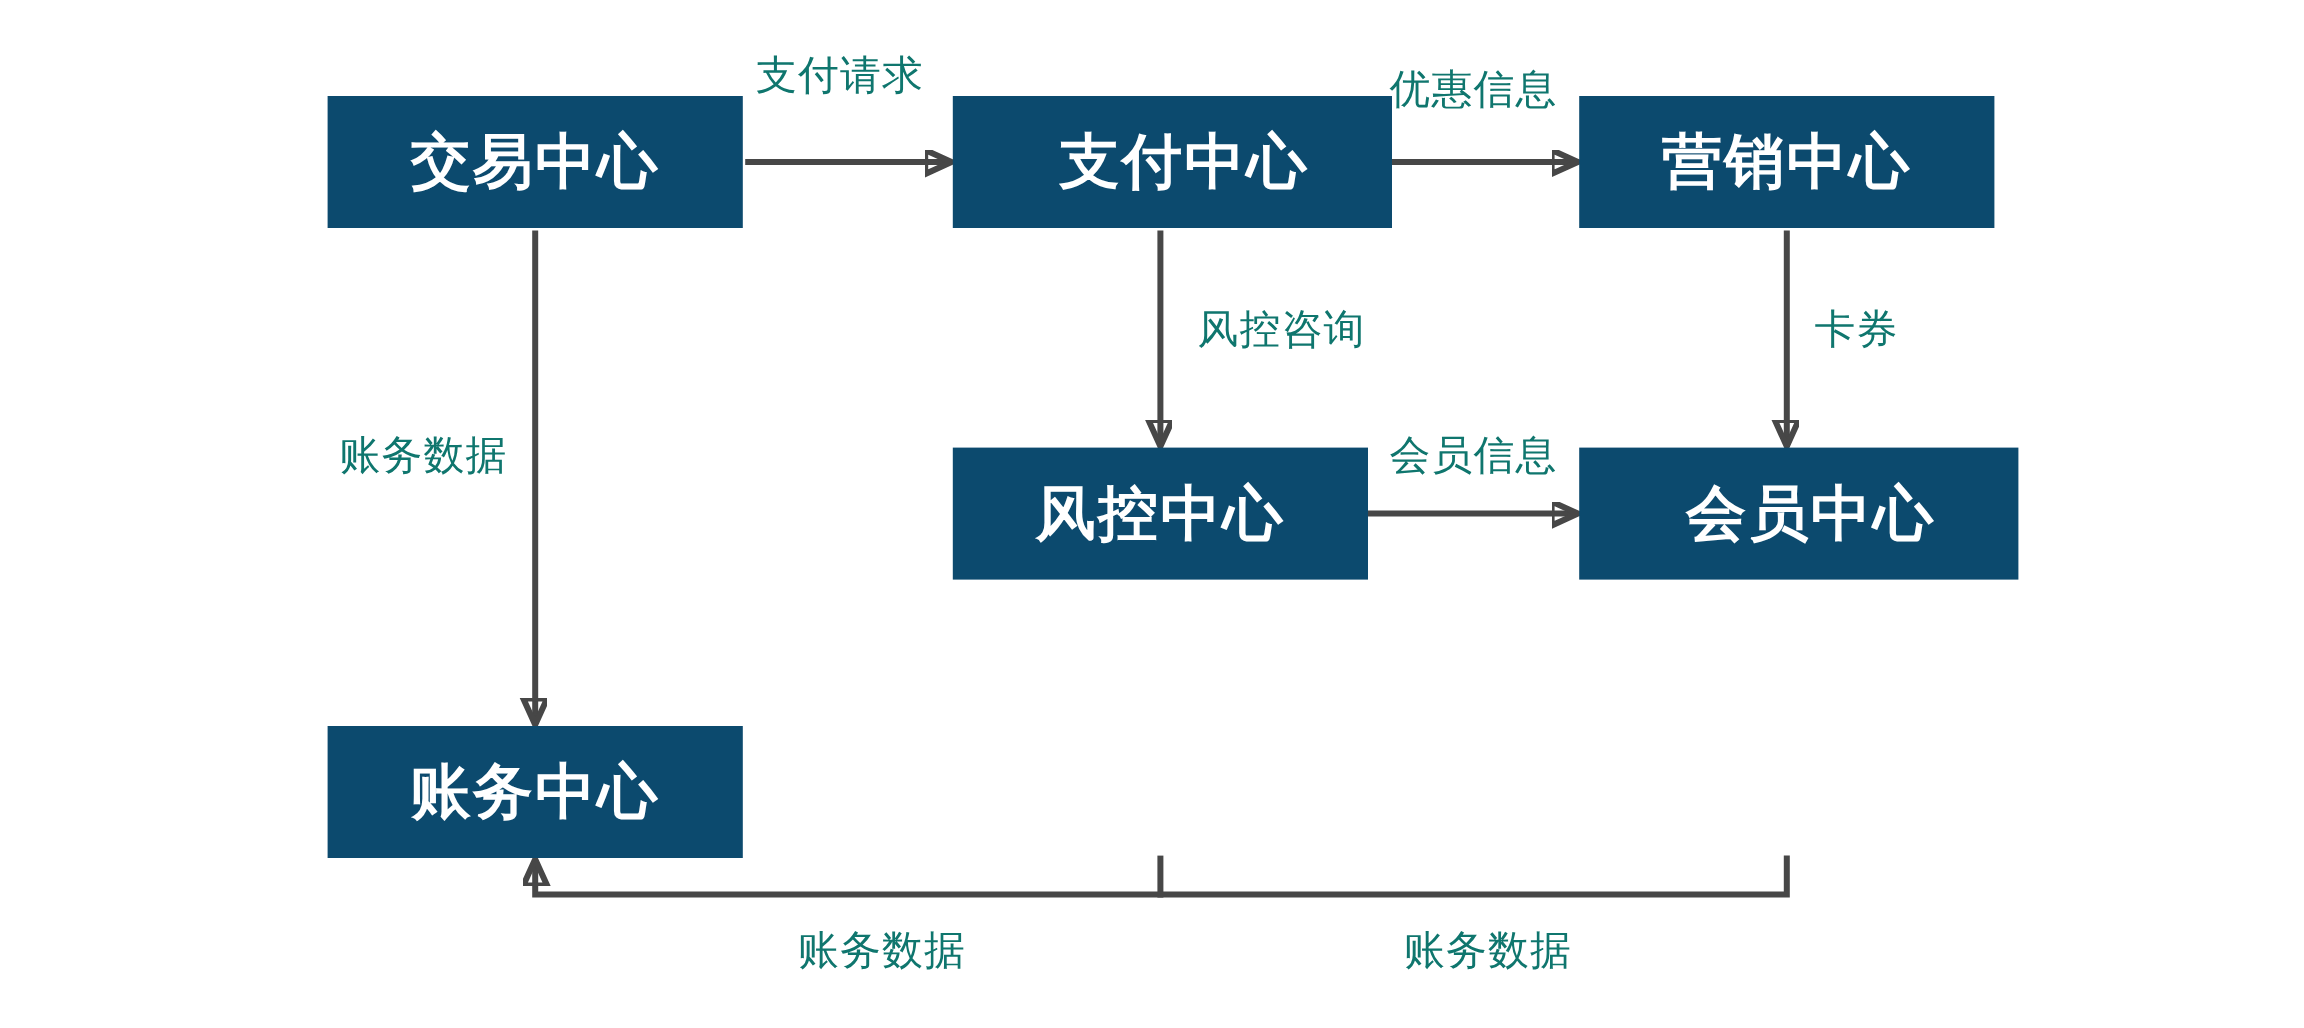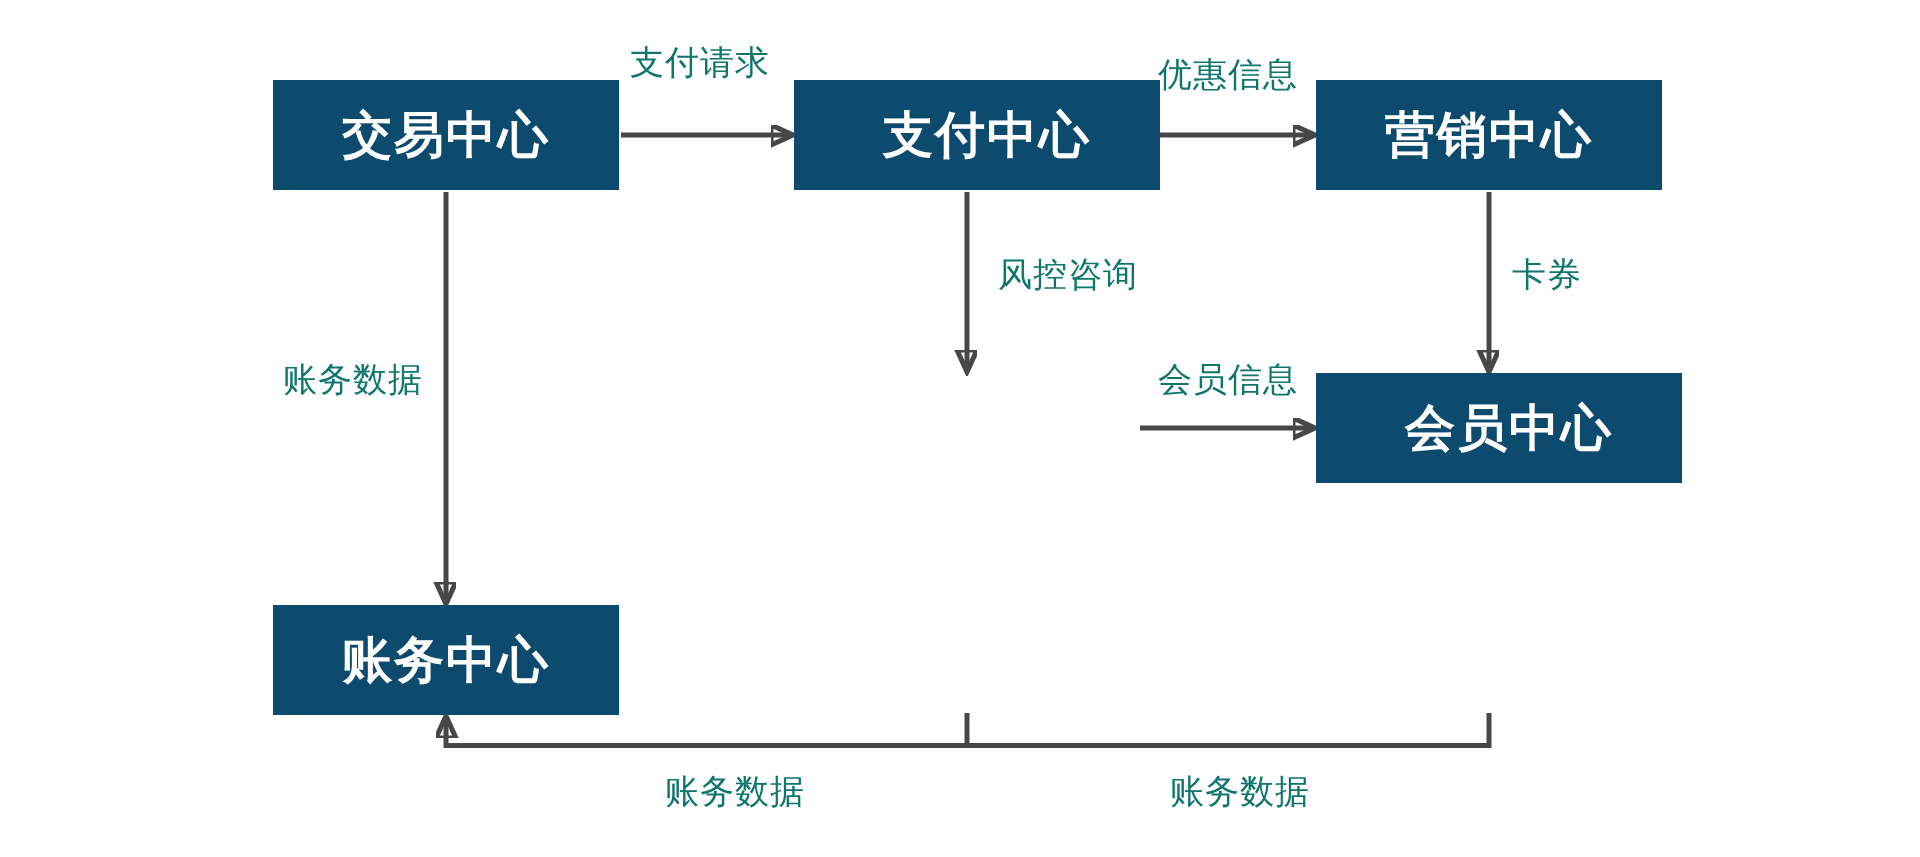--- a/index.html
+++ b/index.html
@@ -86,20 +86,21 @@
     <line x1="1489" y1="192" x2="1489" y2="370" marker-end="url(#arrow)"></line>
     <line x1="1140" y1="428" x2="1313" y2="428" marker-end="url(#arrow)"></line>
     <line x1="446" y1="192" x2="446" y2="602" marker-end="url(#arrow)"></line>
     <line x1="967" y1="713" x2="967" y2="748"></line>
     <path d="M1489,713 L1489,745.5 L446,745.5 L446,718" marker-end="url(#arrow)"></path>
   </svg>
 
   <div class="node pos-trade">交易中心</div>
   <div class="node pos-payment">支付中心</div>
   <div class="node pos-marketing">营销中心</div>
+  <div class="node pos-risk">风控中心</div>
   <div class="node pos-member">会员中心</div>
   <div class="node pos-billing">账务中心</div>
 
   <div class="edge-label lbl-payment-request">支付请求</div>
   <div class="edge-label lbl-promo-info">优惠信息</div>
   <div class="edge-label lbl-risk-consult">风控咨询</div>
   <div class="edge-label lbl-coupon">卡券</div>
   <div class="edge-label lbl-member-info">会员信息</div>
   <div class="edge-label lbl-trade-record">账务数据</div>
   <div class="edge-label lbl-billing-left">账务数据</div>

